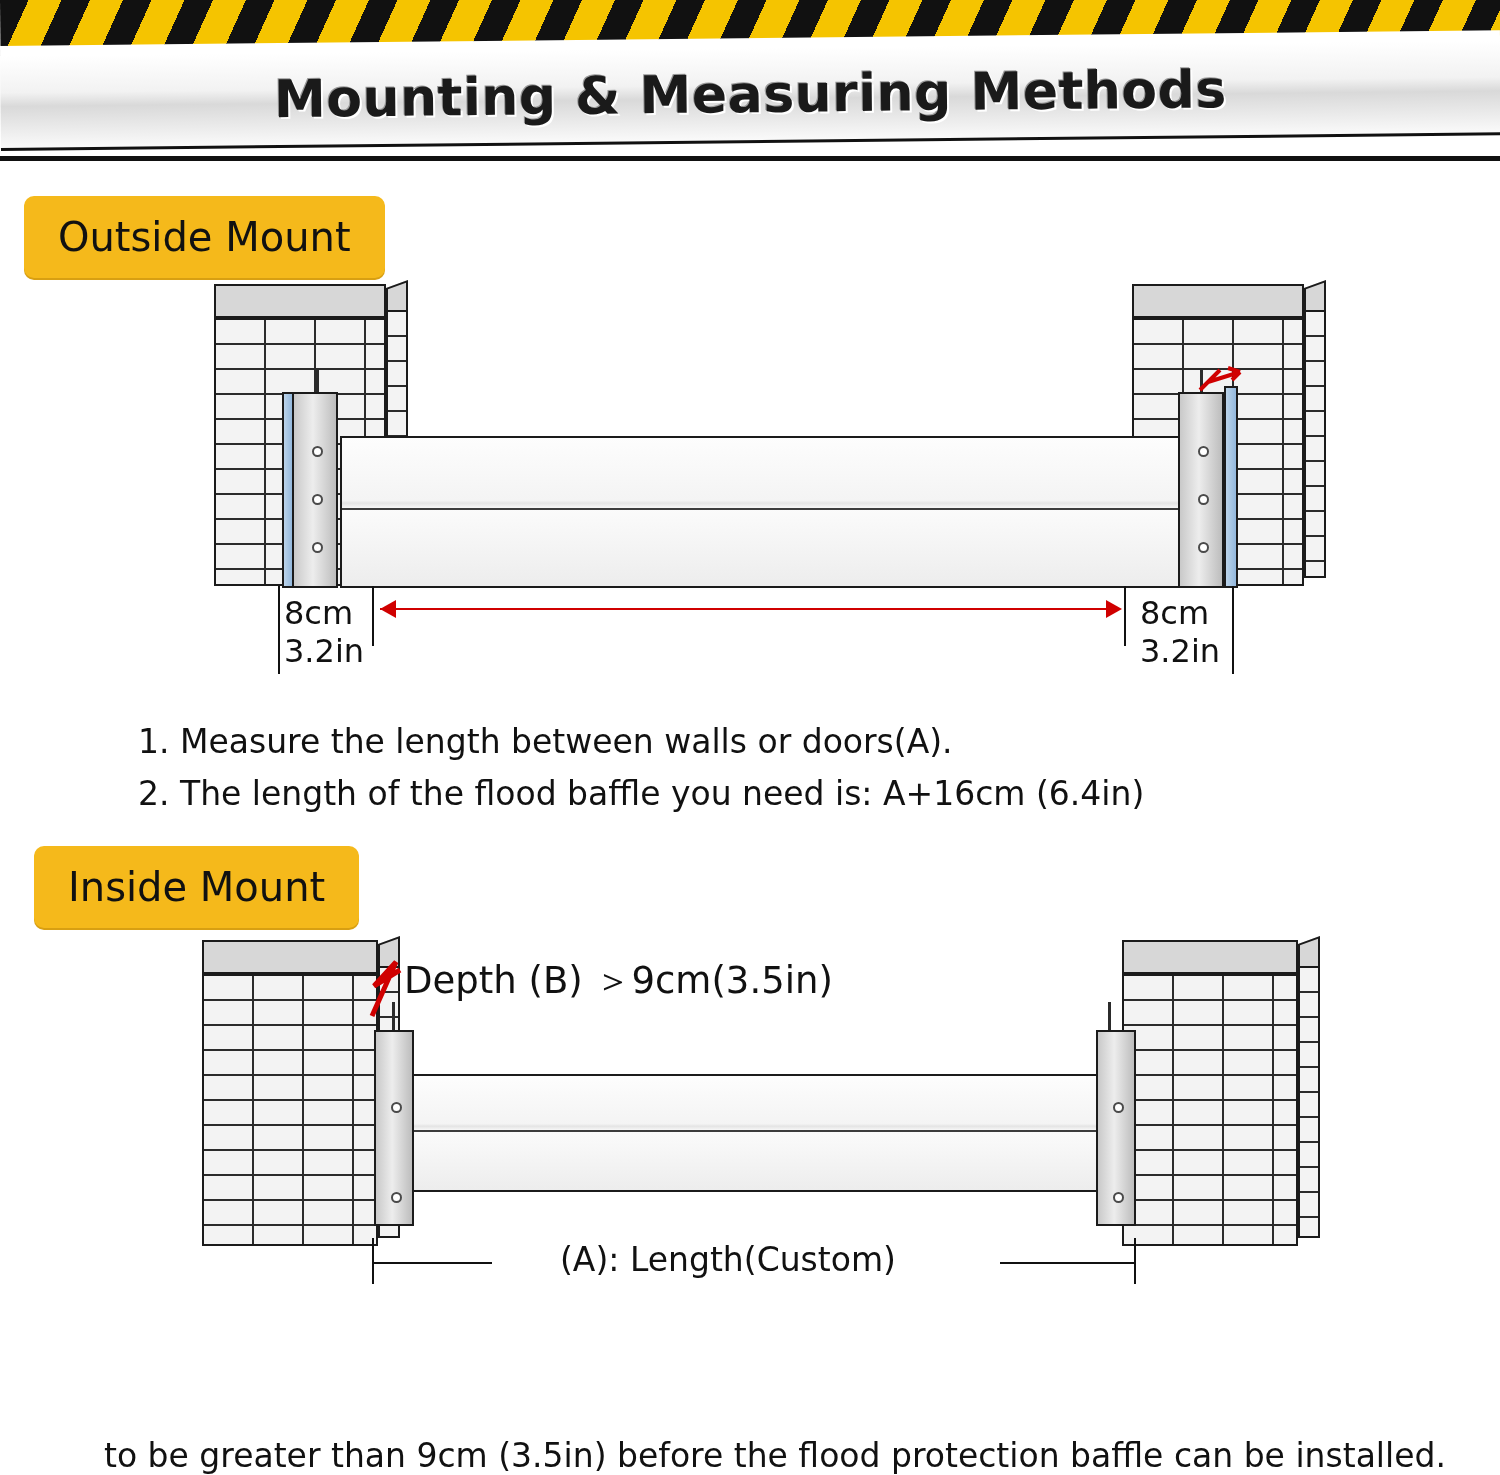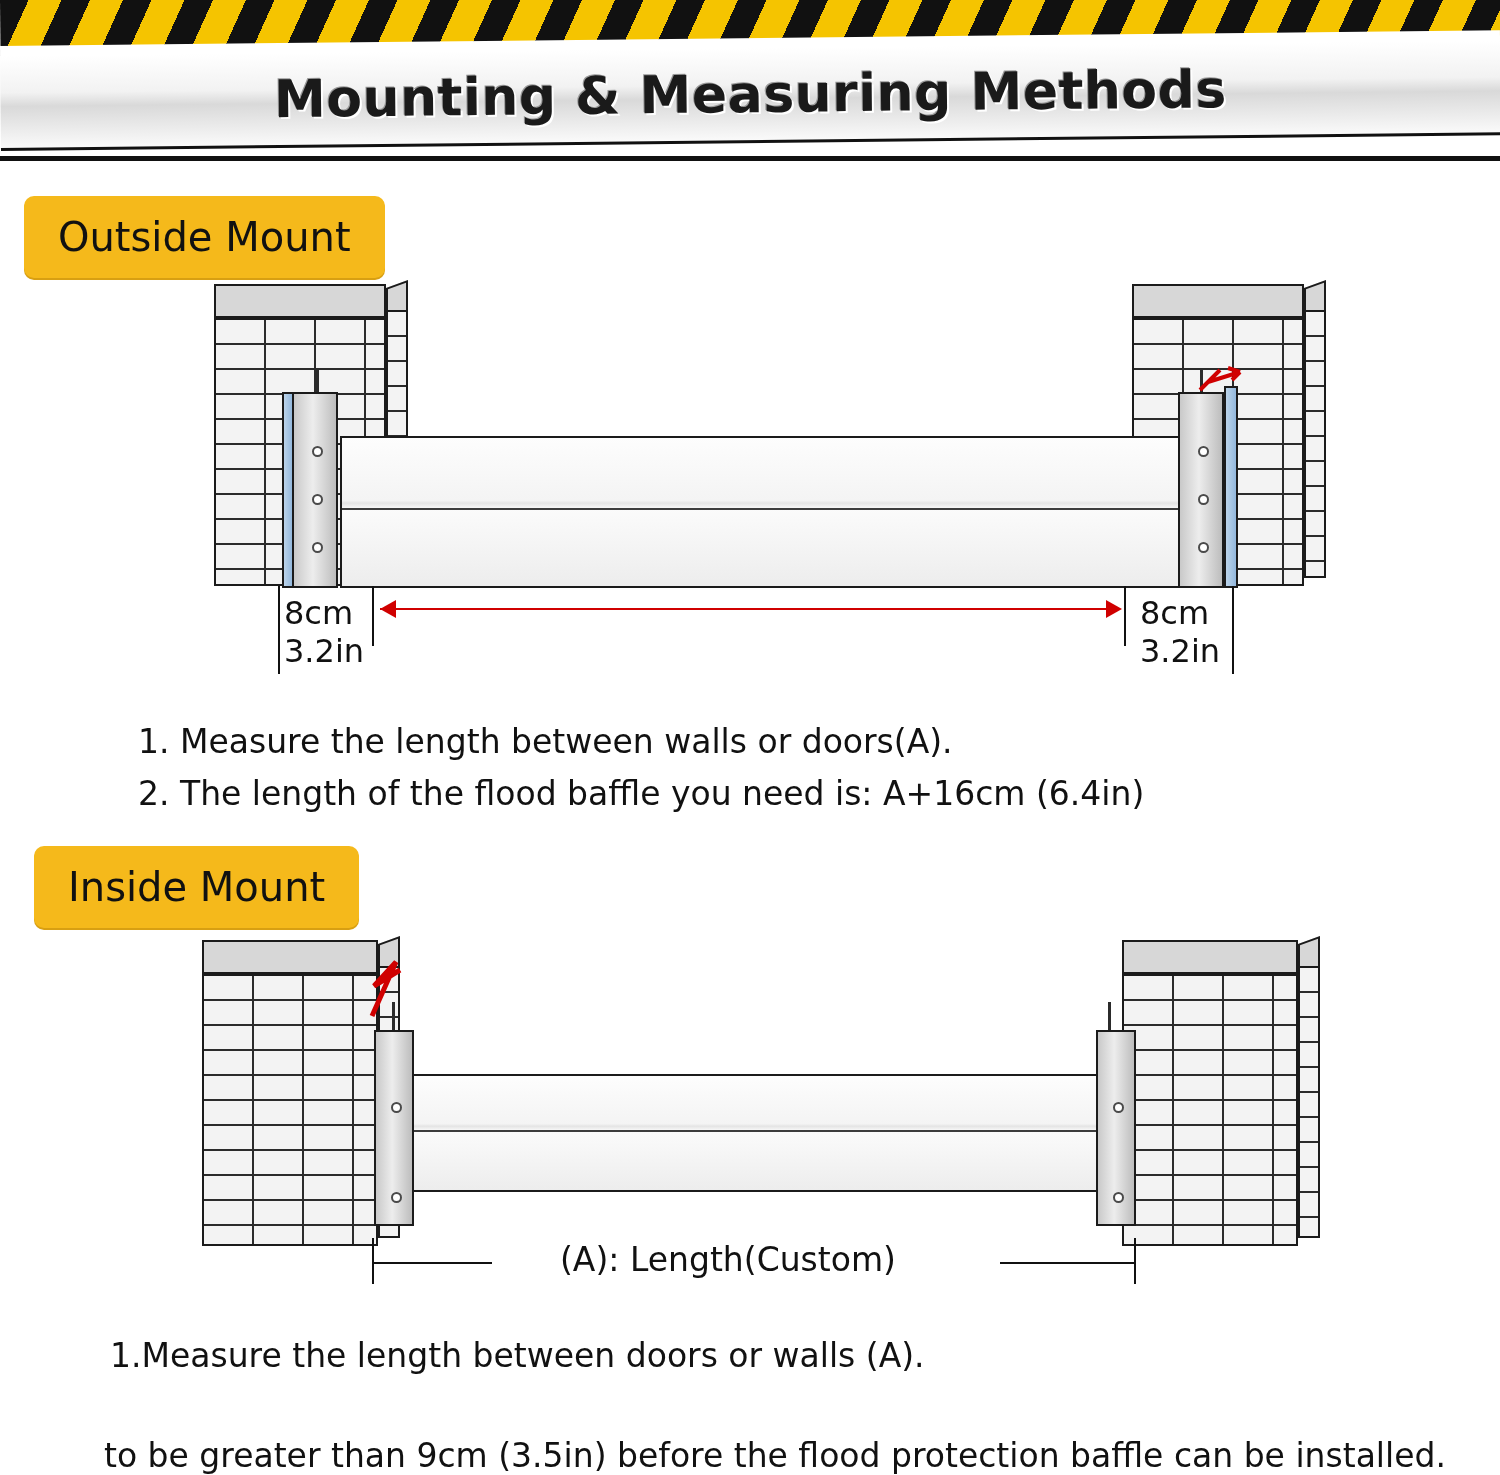--- a/index.html
+++ b/index.html
@@ -198,23 +198,23 @@
   </div>
   <div class="rod" style="left:1108px;top:1002px;height:34px;"></div>
   <div class="bracket" style="left:1096px;top:1030px;width:40px;height:196px;">
     <div class="hole" style="top:70px;"></div>
     <div class="hole" style="top:160px;"></div>
   </div>
 
   <svg class="zig" style="left:360px;top:952px;" width="56" height="70">
     <path d="M12 64 L36 10 L14 34 L40 18" stroke="#d00000" stroke-width="5" fill="none"></path>
   </svg>
+  <div class="depth-label" style="left:404px;top:956px;">Depth (B) ＞9cm(3.5in)</div>
 
   <div class="tick" style="left:372px;top:1238px;height:46px;"></div>
   <div class="tick" style="left:1134px;top:1238px;height:46px;"></div>
   <div class="dimline" style="left:372px;top:1262px;width:120px;background:#111;"></div>
   <div class="dimline" style="left:1000px;top:1262px;width:134px;background:#111;"></div>
   <div class="caption" style="left:560px;top:1240px;">(A): Length(Custom)</div>
 
-  <div class="bodytext" style="left:110px;top:1336px;">1.Measure the length between doors or walls (A).</div>
   <div class="bodytext" style="left:104px;top:1436px;">to be greater than 9cm (3.5in) before the flood protection baffle can be installed.</div>
 
 </div>
 
 </body></html>

